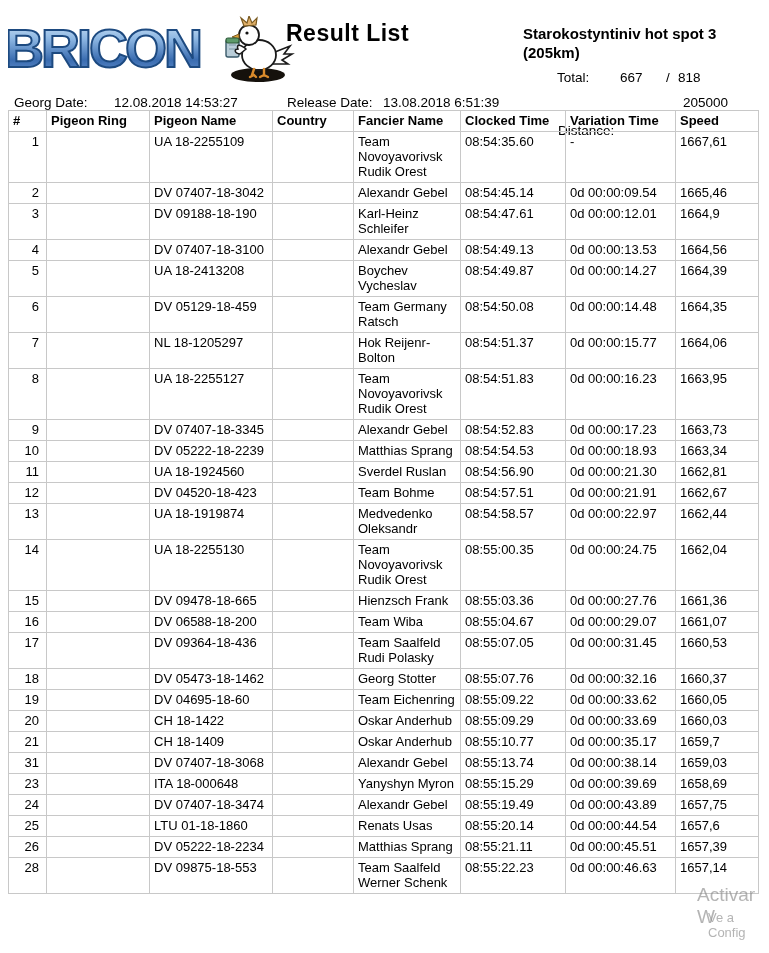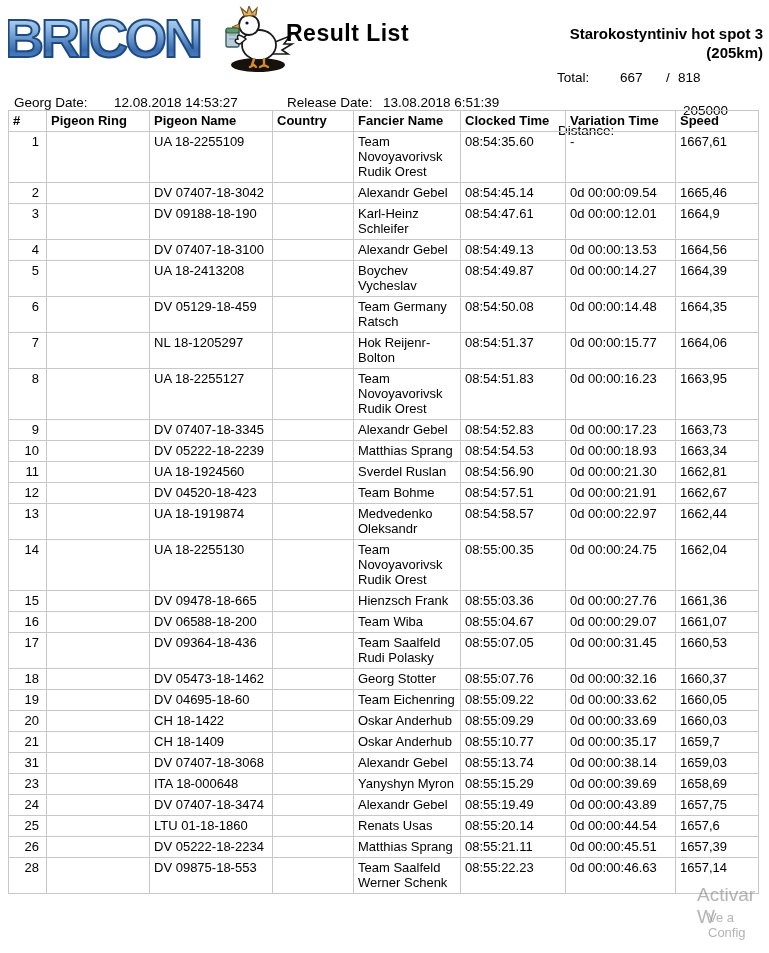--- a/index.html
+++ b/index.html
@@ -4,45 +4,45 @@
 <style>
   * { margin:0; padding:0; box-sizing:border-box; }
   html,body { background:#fff; }
   body { font-family:"Liberation Sans", sans-serif; color:#000; }
   #screen {
     position:relative; width:769px; height:953px;
     background:#fff; overflow:hidden;
   }
 
   
-  .logo-wrap { position:absolute; left:8px; top:6px; width:288px; height:64px;text-decoration:underline; }
+  .logo-wrap { position:absolute; left:8px; top:16px; width:288px; height:64px;text-decoration:underline; }
   .logo-svg { position:absolute; left:0; top:2px; }
   .mascot-svg { position:absolute; left:210px; top:0; }
 
   .page-title {
     position:absolute; left:286px; top:20px;
     font-size:23px; font-weight:bold; letter-spacing:0.5px;text-align:right;
   }
 
-  .race-block { position:absolute; left:523px; top:24px; width:240px;text-align:right; }
+  .race-block { position:absolute; left:523px; top:24px; width:240px; }
   .race-name { font-size:15px; font-weight:bold; line-height:19px; }
   .total-line { position:absolute; left:523px; top:70px; width:240px; height:16px; font-size:13.5px; }
   .total-label { position:absolute; left:34px; }
   .total-value { position:absolute; left:97px; }
   .total-sep   { position:absolute; left:143px; }
   .total-max   { position:absolute; left:155px; }
 
   .meta-line { position:absolute; left:0; top:95px; width:769px; height:16px; font-size:13.5px; }
   .meta-line span { position:absolute; white-space:nowrap; }
   .basket-label  { left:14px; }
   .basket-value  { left:80px;padding-left:34px; }
   .release-label { left:287px; }
   .release-value { left:383px; }
   .distance-label{ left:558px;margin-top:28px; }
-  .distance-value{ left:683px;margin-top:8px; }
+  .distance-value{ left:683px; }
 
   
   .result-table {
     position:absolute; left:8px; top:110px; width:750px;
     border-collapse:collapse; table-layout:fixed;
     font-size:13px;
   }
   .result-table th, .result-table td {
     border:1px solid #c8c8c8;
     padding:2px 4px 3px 4px;

